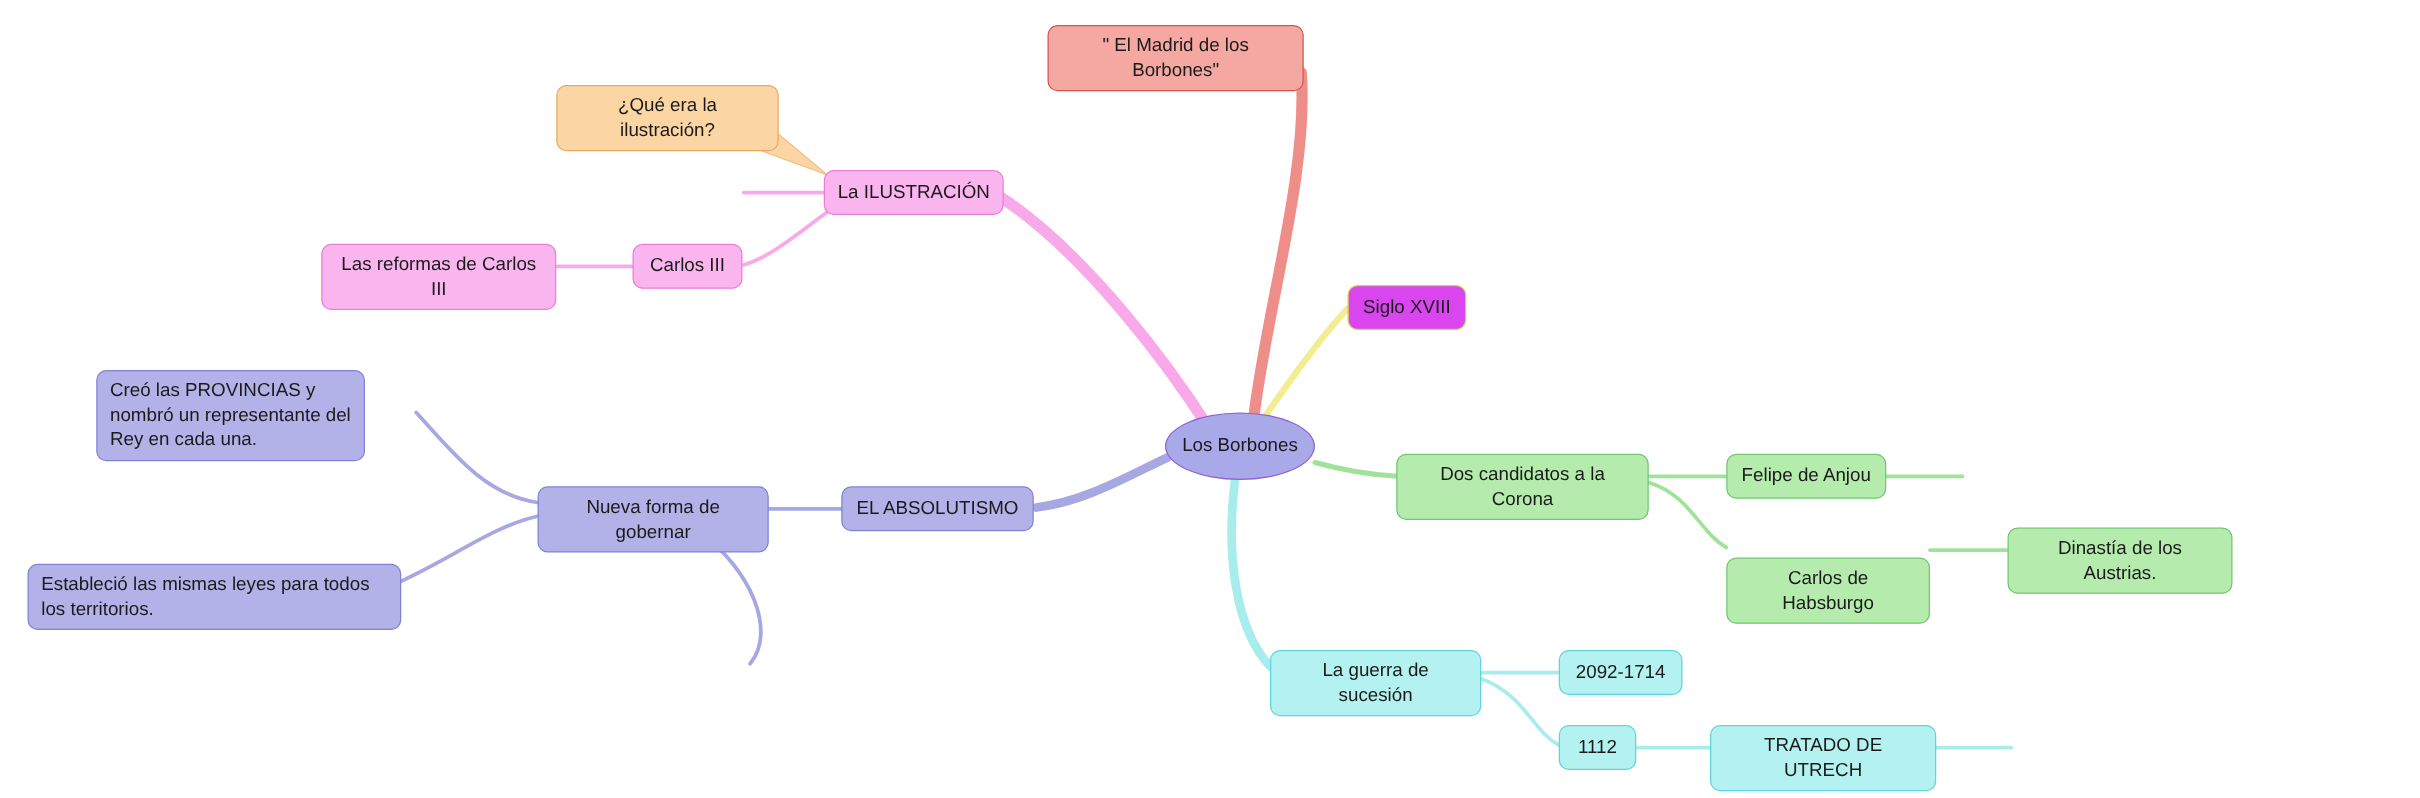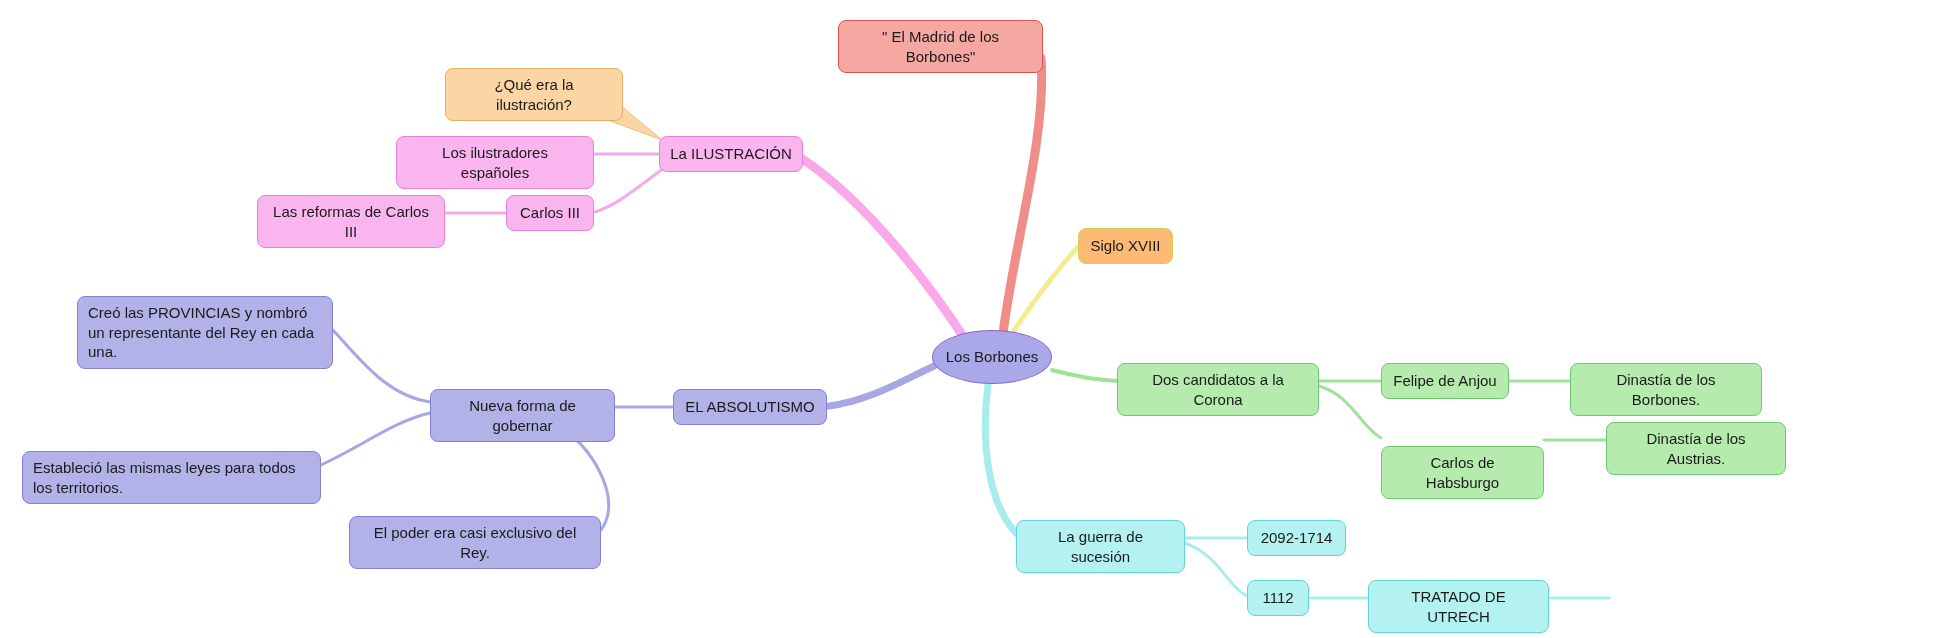--- a/index.html
+++ b/index.html
@@ -8,21 +8,21 @@
   .canvas > svg { position:absolute; left:0; top:0; }
   .node {
     position:absolute; display:flex; align-items:center; justify-content:center;
     text-align:center; font-size:15px; line-height:1.3; color:#1a1a1a;
     padding:6px 10px; border-radius:8px; border:1.5px solid #999; min-height:36px;
     white-space:normal;
   }
   .n-red    { background:#f5a8a2; border-color:#d9534f; }
   .n-pink   { background:#fab5ef; border-color:#e87fd9; }
   .n-orange { background:#fbd6a4; border-color:#e8ab5f; }
-  .n-yellow { background:#fdba74; border-color:#d9cb54; }
+  .n-yellow { background:#d946ef; border-color:#d9cb54; }
   .n-purple { background:#b2b2e9; border-color:#8181d5; }
   .n-green  { background:#b5ecae; border-color:#6fc86f; }
   .n-cyan   { background:#b4f1f1; border-color:#5fd4da; }
   .n-central{ background:#a9a9ea; border-color:#8c63cf; border-radius:50%; }
   .align-left { justify-content:flex-start; text-align:left; }
 
   #node-madrid{left:838px;top:20px;width:205px}
   #node-que-era{left:445px;top:68px;width:178px}
   #node-ilustracion{left:659px;top:136px;width:144px}
   #node-ilustradores{left:396px;top:136px;width:198px}
@@ -30,21 +30,21 @@
   #node-reformas{left:257px;top:195px;width:188px}
   #node-siglo{left:1078px;top:228px;width:95px}
   #node-central{left:932px;top:330px;width:120px;height:54px}
   #node-candidatos{left:1117px;top:363px;width:202px}
   #node-felipe-anjou{left:1381px;top:363px;width:128px}
   #node-dinastia-borbones{left:1570px;top:363px;width:192px}
   #node-carlos-habsburgo{left:1381px;top:446px;width:163px}
   #node-dinastia-austrias{left:1606px;top:422px;width:180px}
   #node-absolutismo{left:673px;top:389px;width:154px}
   #node-nueva-forma{left:430px;top:389px;width:185px}
-  #node-provincias{left:77px;top:296px;width:256px}
+  #node-provincias{left:77px;top:296px;width:215px}
   #node-leyes{left:22px;top:451px;width:299px}
   #node-poder{left:349px;top:516px;width:252px}
   #node-guerra{left:1016px;top:520px;width:169px}
   #node-1701{left:1247px;top:520px;width:99px}
   #node-1713{left:1247px;top:580px;width:62px}
   #node-utrech{left:1368px;top:580px;width:181px}
   #node-felipe-v{left:1609px;top:580px;width:299px}
 </style>
 </head>
 <body>
@@ -78,33 +78,30 @@
 
     <path d="M 673 407 C 654 407 635 407 615 407" fill="none" stroke="#a7a7e4" stroke-width="3" stroke-linecap="round"></path>
     <path d="M 430 402 C 388 396 362 362 333 330" fill="none" stroke="#a7a7e4" stroke-width="3" stroke-linecap="round"></path>
     <path d="M 430 413 C 390 422 355 452 305 472" fill="none" stroke="#a7a7e4" stroke-width="3" stroke-linecap="round"></path>
     <path d="M 560 426 C 600 455 622 505 600 531" fill="none" stroke="#a7a7e4" stroke-width="3" stroke-linecap="round"></path>
   </svg>
 
   <div class="node n-red" id="node-madrid">" El Madrid de los Borbones"</div>
   <div class="node n-orange" id="node-que-era">¿Qué era la ilustración?</div>
   <div class="node n-pink" id="node-ilustracion">La ILUSTRACIÓN</div>
-  <div class="node n-pink" id="node-ilustradores">Los ilustradores españoles</div>
   <div class="node n-pink" id="node-carlos3">Carlos III</div>
   <div class="node n-pink" id="node-reformas">Las reformas de Carlos III</div>
   <div class="node n-yellow" id="node-siglo">Siglo XVIII</div>
   <div class="node n-central" id="node-central">Los Borbones</div>
   <div class="node n-green" id="node-candidatos">Dos candidatos a la Corona</div>
   <div class="node n-green" id="node-felipe-anjou">Felipe de Anjou</div>
-  <div class="node n-green" id="node-dinastia-borbones">Dinastía de los Borbones.</div>
   <div class="node n-green" id="node-carlos-habsburgo">Carlos de Habsburgo</div>
   <div class="node n-green" id="node-dinastia-austrias">Dinastía de los Austrias.</div>
   <div class="node n-purple" id="node-absolutismo">EL ABSOLUTISMO</div>
   <div class="node n-purple" id="node-nueva-forma">Nueva forma de gobernar</div>
   <div class="node n-purple align-left" id="node-provincias">Creó las PROVINCIAS y nombró un representante del Rey en cada una.</div>
   <div class="node n-purple align-left" id="node-leyes">Estableció las mismas leyes para todos los territorios.</div>
-  <div class="node n-purple" id="node-poder">El poder era casi exclusivo del Rey.</div>
   <div class="node n-cyan" id="node-guerra">La guerra de sucesión</div>
   <div class="node n-cyan" id="node-1701">2092-1714</div>
   <div class="node n-cyan" id="node-1713">1112</div>
   <div class="node n-cyan" id="node-utrech">TRATADO DE UTRECH</div>
 
 </div>
 
 </body></html>

